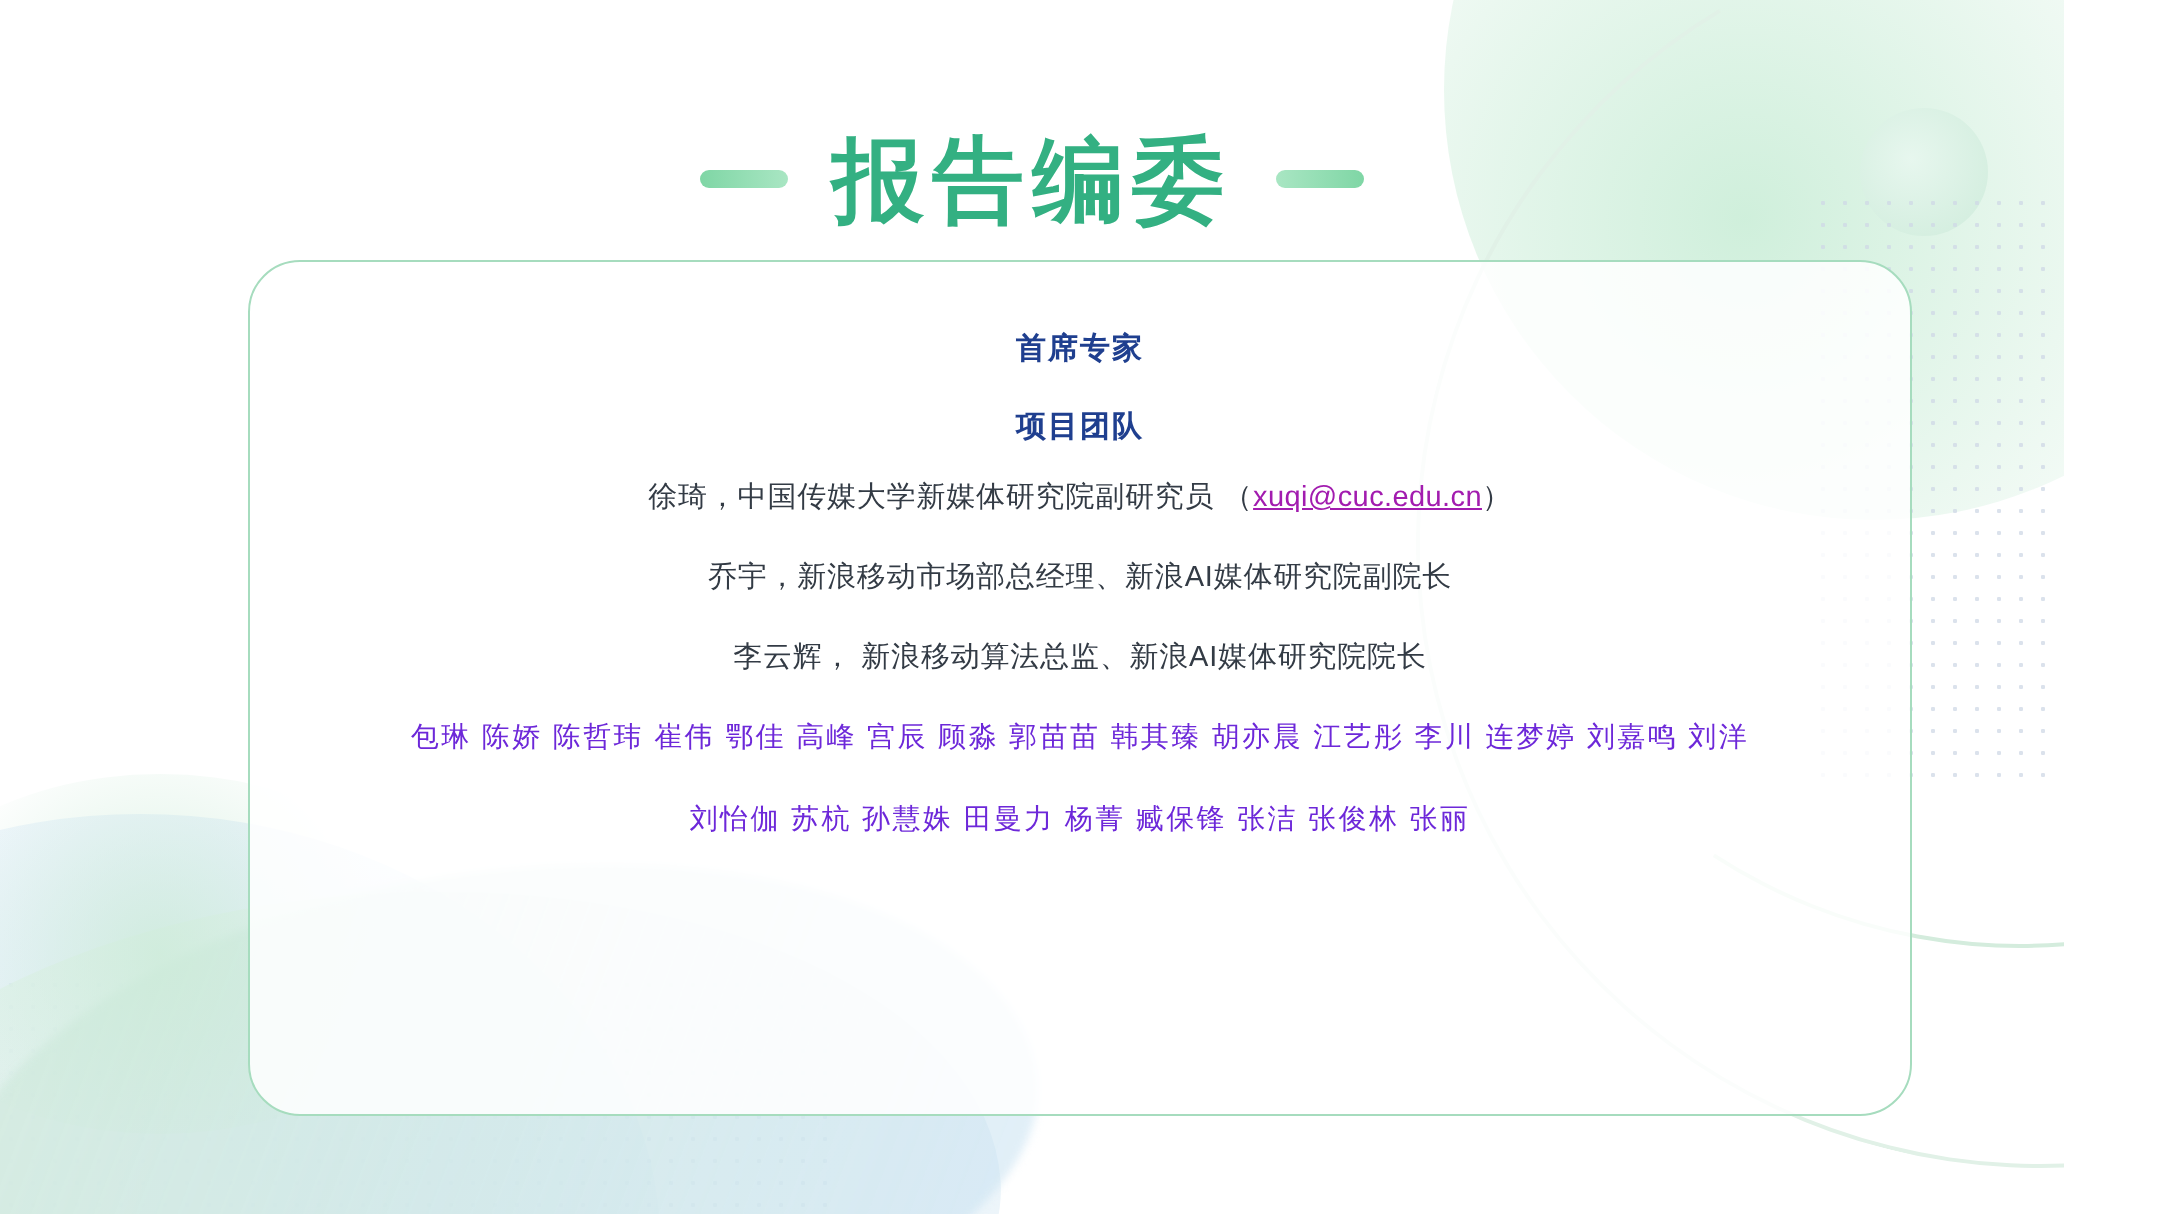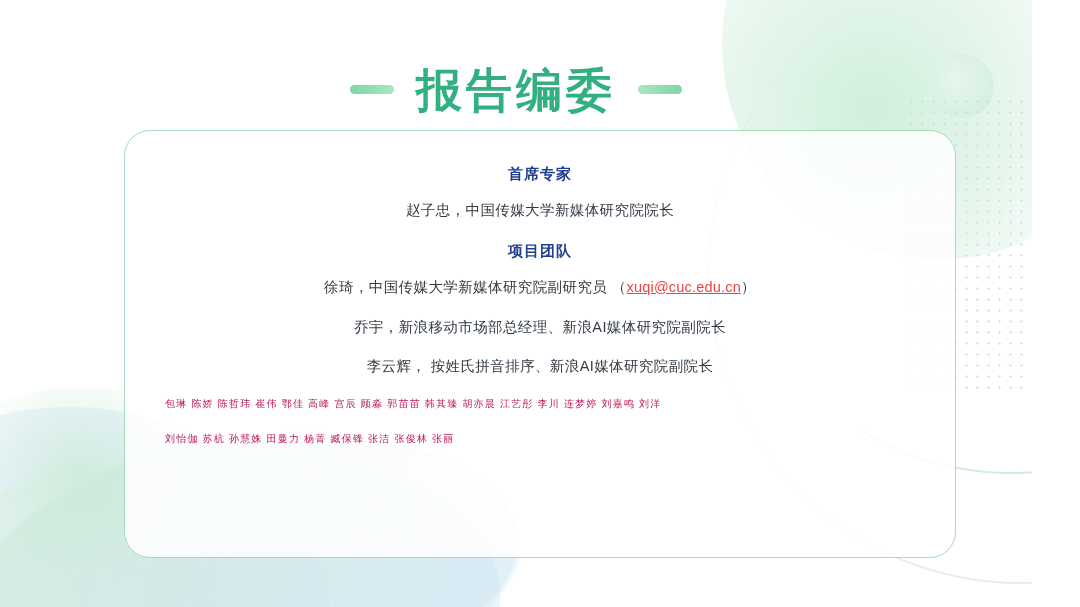--- a/index.html
+++ b/index.html
@@ -190,28 +190,29 @@
   .entry {
     text-align: center;
     color: #333b45;
     font-size: 14.5px;
     line-height: 1.5;
     margin: 0 0 18px 0;
     letter-spacing: .4px;
   }
   .entry:last-child { margin-bottom: 0; }
   .mail-link {
-    color: #ef4444;
+    color: #a21caf;
     text-decoration: underline;
     letter-spacing: .2px;
     text-align: center;
   }
   .team-line {
-    color: #be185d;
-    font-size: 10px;
+    text-align: center;
+    color: #6d28d9;
+    font-size: 14px;
     line-height: 1.5;
     margin: 0 0 20px 0;
     letter-spacing: 1.2px;
   }
 </style>
 </head>
 <body>
 
 <div class="slide">
 
@@ -230,26 +231,25 @@
 
   <div class="title-row">
     <span class="dash dash-left"></span>
     <h1 class="title">报告编委</h1>
     <span class="dash dash-right"></span>
   </div>
 
   <div class="card">
 
     <h2 class="section-heading">首席专家</h2>
-    <p class="entry">赵子忠，中国传媒大学新媒体研究院院长</p>
 
     <h2 class="section-heading heading-gap-top">项目团队</h2>
     <p class="entry">
       <span>徐琦，中国传媒大学新媒体研究院副研究员 （</span><a class="mail-link" href="#">xuqi@cuc.edu.cn</a><span>）</span>
     </p>
     <p class="entry">乔宇，新浪移动市场部总经理、新浪AI媒体研究院副院长</p>
-    <p class="entry">李云辉， 按姓氏拼音排序、新浪AI媒体研究院副院长</p>
+    <p class="entry">李云辉， 新浪移动算法总监、新浪AI媒体研究院院长</p>
 
     <p class="team-line">包琳 陈娇 陈哲玮 崔伟 鄂佳 高峰 宫辰 顾淼 郭苗苗 韩其臻 胡亦晨 江艺彤 李川 连梦婷 刘嘉鸣 刘洋</p>
     <p class="team-line">刘怡伽 苏杭 孙慧姝 田曼力 杨菁 臧保锋 张洁 张俊林 张丽</p>
 
   </div>
 </div>
 
 </body></html>

